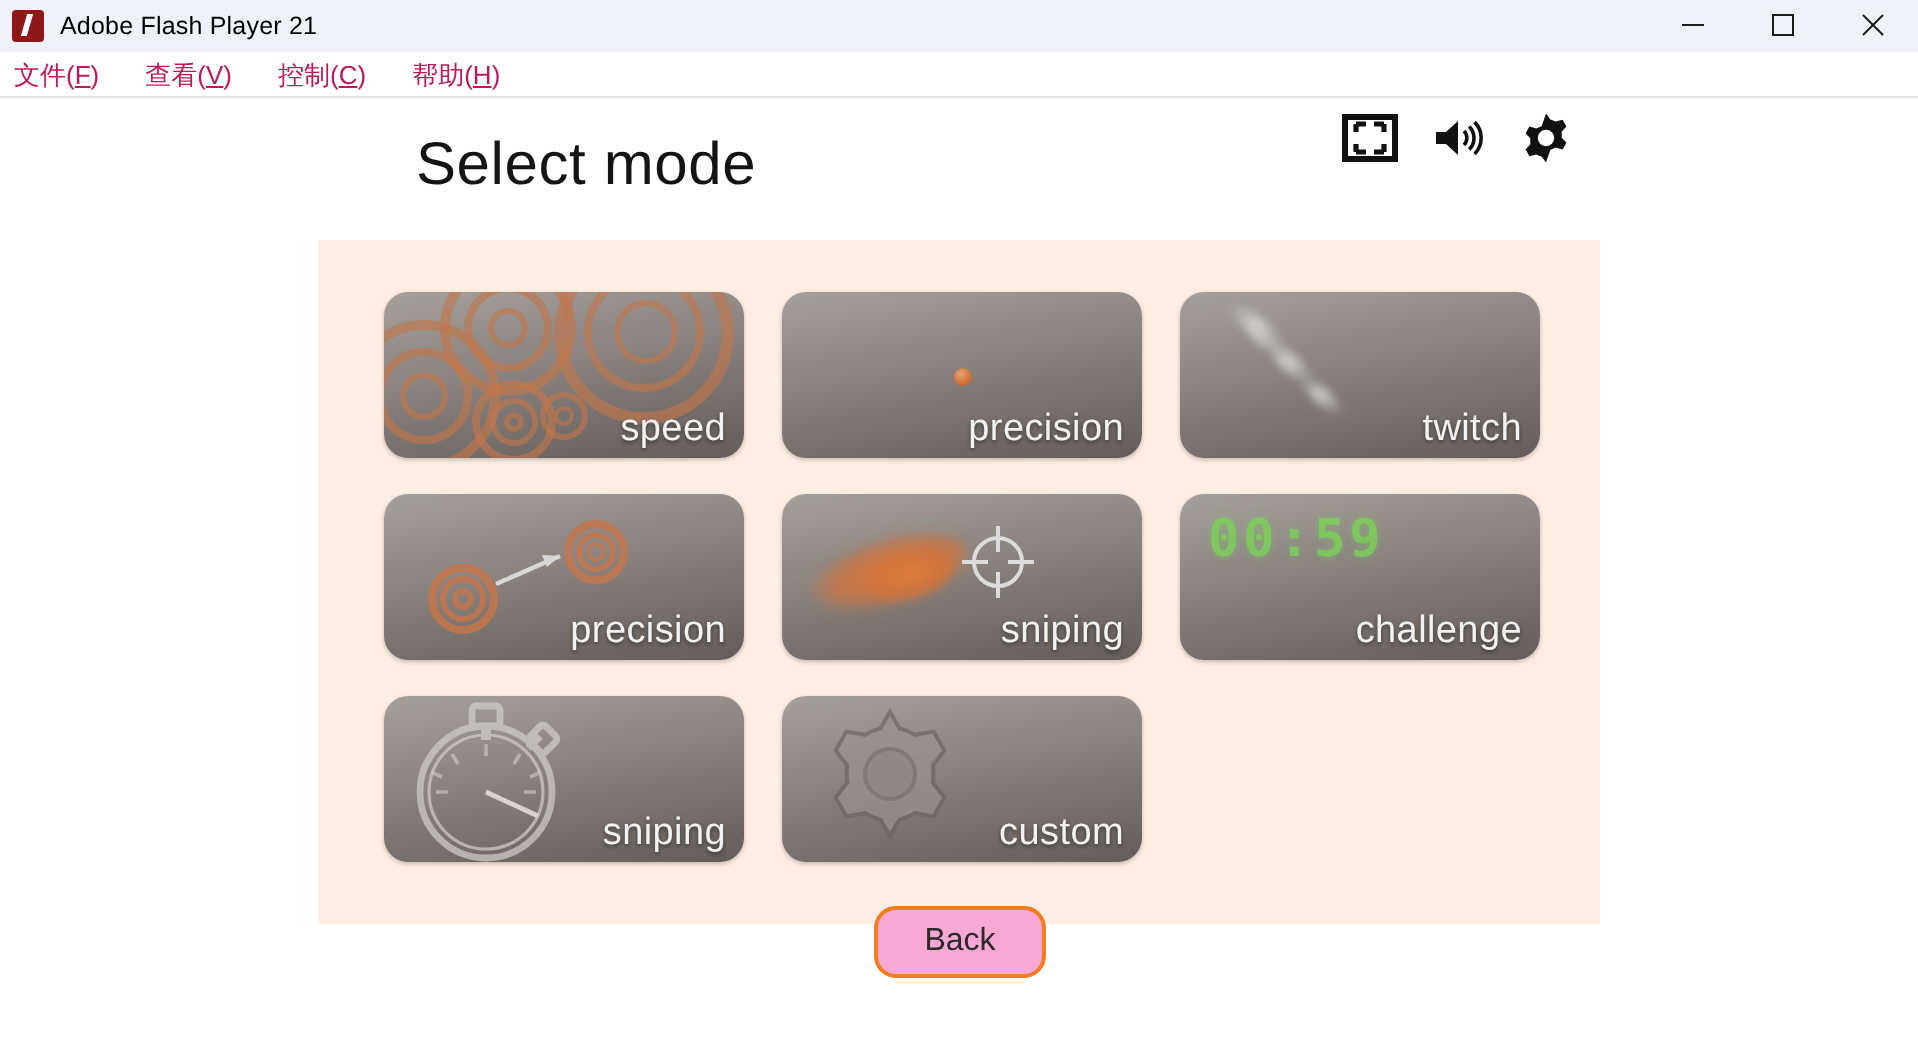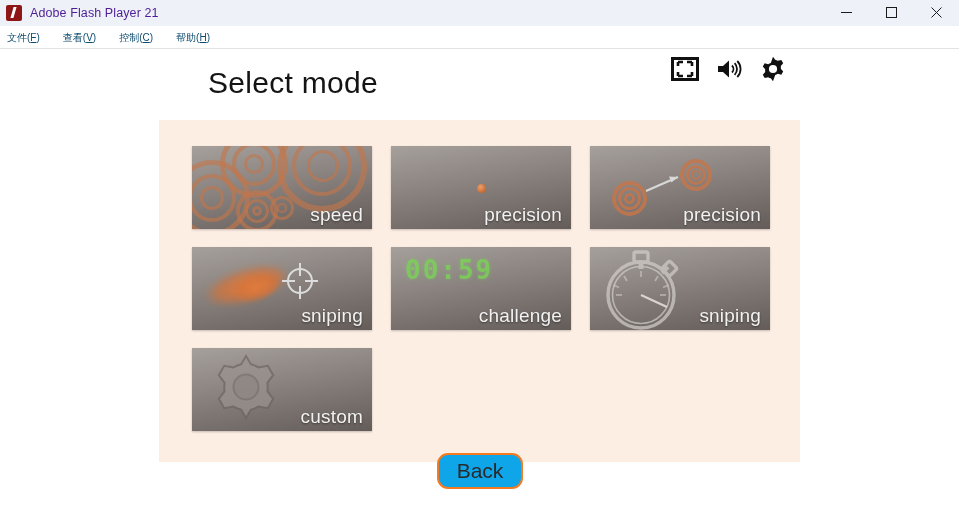--- a/index.html
+++ b/index.html
@@ -32,21 +32,21 @@
   #app-icon::after {
     content: "";
     position: absolute;
     left: 6px; top: 2px;
     width: 3px; height: 11px;
     background: #ffffff;
     transform: skewX(-16deg);
   }
   #app-title {
     font-size: 12.5px;
-    color: #4c1d95;
+    color: #000000;
     letter-spacing: .1px;
     white-space: nowrap;
   }
   #winbtns { margin-left: auto; display: flex; height: 26px; }
   .winbtn {
     width: 45px; height: 26px;
     display: flex; align-items: center; justify-content: center;
     color: #1b1b1b;
   }
   .winbtn svg { display: block; }
@@ -54,22 +54,22 @@
   #menubar {
     height: 23px;
     flex: 0 0 23px;
     background: #ffffff;
     border-bottom: 1px solid #e3e3e3;
     display: flex;
     align-items: center;
     padding-left: 7px;
   }
   .menuitem {
-    font-size: 10px;
-    color: #0c4a6e;
+    font-size: 13px;
+    color: #be185d;
     padding: 0 10px 0 0;
     margin-right: 13px;
     white-space: nowrap;
     line-height: 23px;
   }
   .menuitem .accel { text-decoration: underline; }
 
   
   #stage {
     position: relative;
@@ -111,21 +111,21 @@
     display: grid;
     grid-template-columns: repeat(3, 180px);
     grid-template-rows: repeat(3, 83px);
     column-gap: 19px;
     row-gap: 18px;
   }
 
   .tile {
     position: relative;
     width: 180px; height: 83px;
-    border-radius: 0;
+    border-radius: 12px;
     overflow: hidden;
     background: linear-gradient(170deg, #a6a09c 0%, #8c8581 40%, #635c59 100%);
     box-shadow: 0 1px 2px rgba(0,0,0,.22);
     cursor: pointer;
   }
   .tile .art { position: absolute; inset: 0; }
   .tile .label {
     position: absolute;
     right: 9px; bottom: 2px;
     font-size: 19px;
@@ -179,25 +179,25 @@
     border: 2px solid #c4682c;
     border-bottom: none;
     opacity: .95;
   }
 
   
   #backbtn {
     position: absolute;
     left: 437px; top: 404px;
     width: 86px; height: 36px;
-    background: #0ea5e9;
+    background: #f9a8d4;
     border: 2.5px solid #f47b20;
     border-radius: 11px;
     display: flex; align-items: center; justify-content: center;
-    font-size: 21px;
+    font-size: 16px;
     color: #2a2a2a;
     cursor: pointer;
   }
 </style>
 </head>
 <body>
 
 <div id="window">
 
   <div id="titlebar">
@@ -281,20 +281,29 @@
           <div class="label">speed</div>
         </div>
 
         <div class="tile">
           <div class="art">
             <div style="position:absolute;left:86px;top:38px;width:9px;height:9px;border-radius:50%;background:radial-gradient(circle at 38% 34%, #e8a070 0%, #d07238 60%, #b0571f 100%);"></div>
           </div>
           <div class="label">precision</div>
         </div>
 
+        <div class="tile">
+          <div class="art">
+            <div class="streak" style="left:22px; top:13px; width:34px; height:10px; transform:rotate(42deg);"></div>
+            <div class="streak" style="left:40px; top:31px; width:30px; height:9px;  transform:rotate(42deg);"></div>
+            <div class="streak" style="left:58px; top:48px; width:26px; height:8px;  transform:rotate(42deg);"></div>
+            <div class="streak" style="left:33px; top:22px; width:16px; height:5px;  transform:rotate(42deg); opacity:.55;"></div>
+          </div>
+          <div class="label">twitch</div>
+        </div>
 
         <div class="tile">
           <div class="art">
 
             <div class="ring" style="left:22px; top:35px; width:35px; height:35px; border-width:4px; opacity:.85;"></div>
             <div class="ring" style="left:28px; top:41px; width:23px; height:23px; border-width:3px; opacity:.85;"></div>
             <div class="ring" style="left:34px; top:47px; width:11px; height:11px; border-width:3px; opacity:.85;"></div>
 
             <div class="ring" style="left:90px; top:13px; width:32px; height:32px; border-width:4px; opacity:.82;"></div>
             <div class="ring" style="left:96px; top:19px; width:20px; height:20px; border-width:3px; opacity:.82;"></div>

